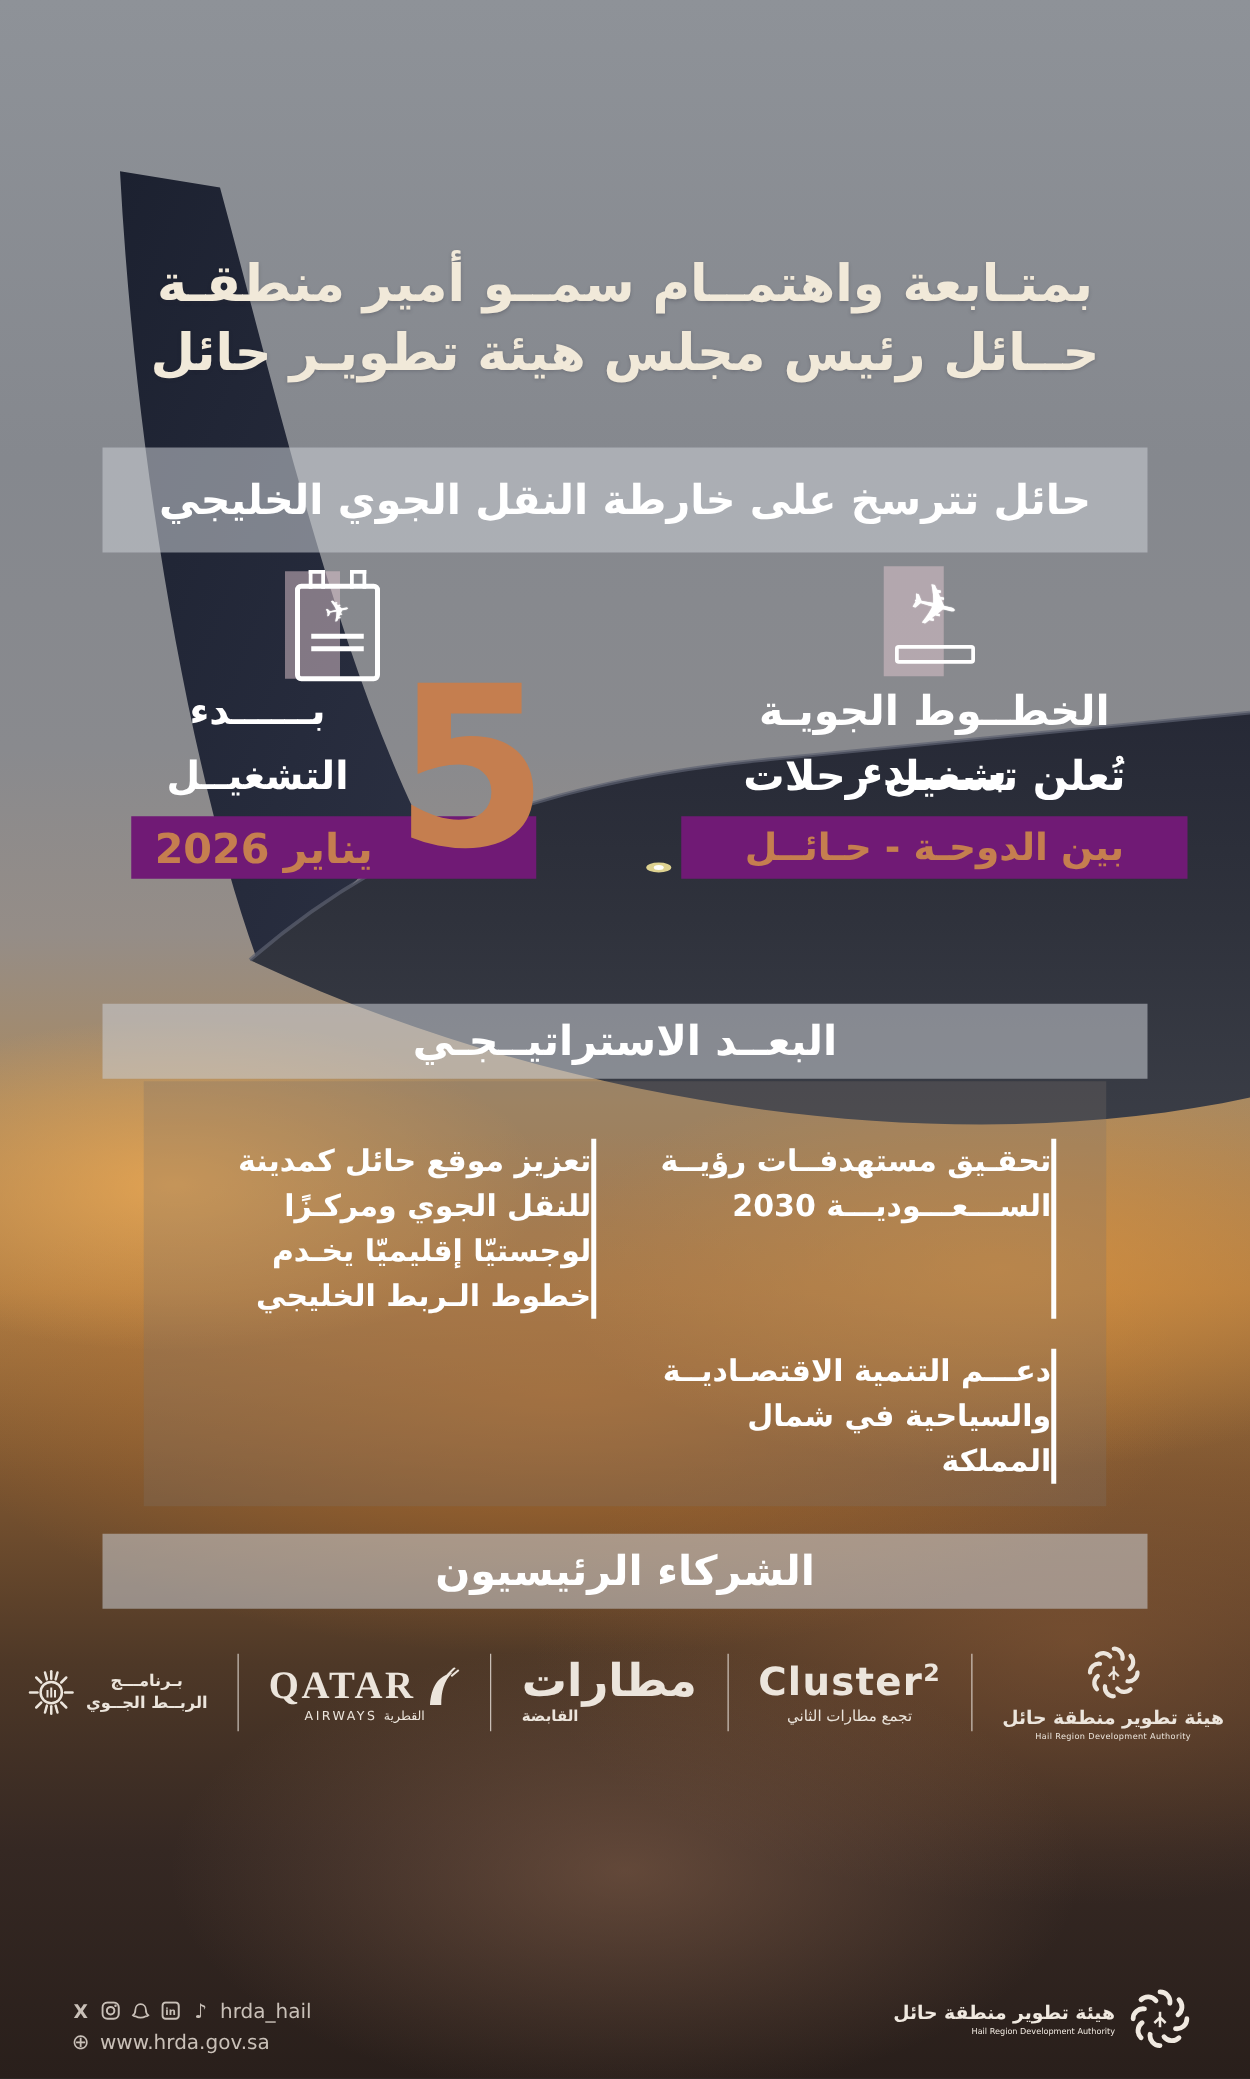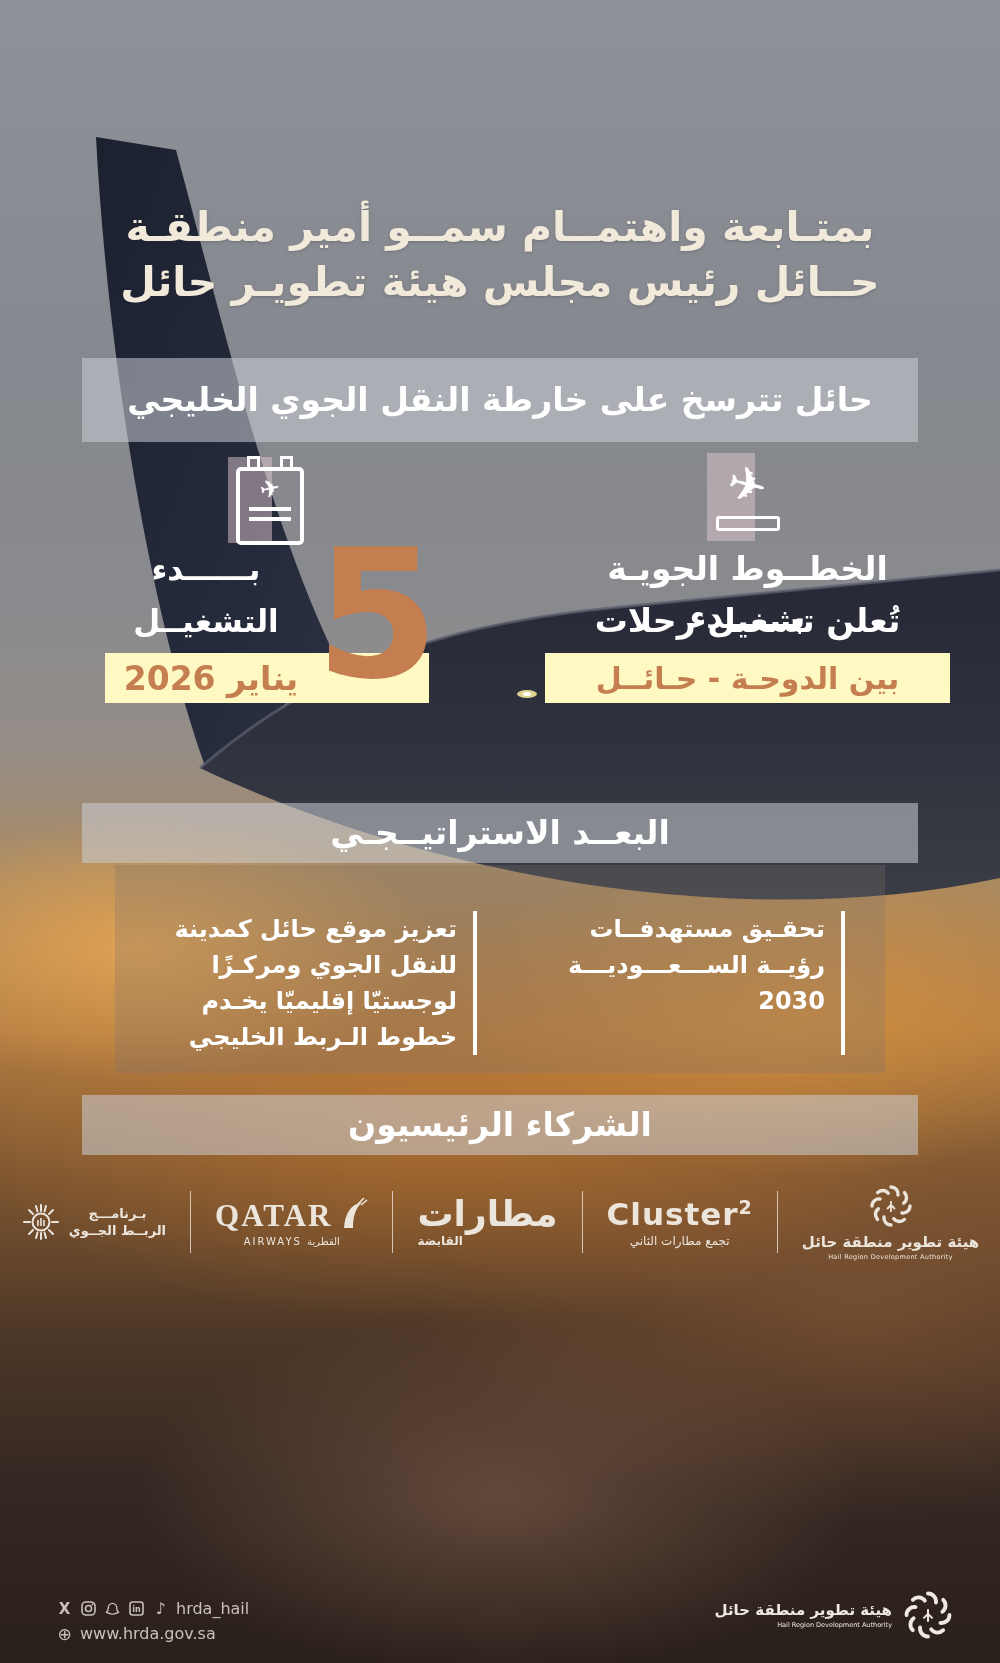--- a/index.html
+++ b/index.html
@@ -37,39 +37,39 @@
   .cal .tab{position:absolute;top:-15px;width:7px;height:12px;border:3px solid #fff;border-bottom:none;background:transparent;}
   .cal .tab.t1{right:7px;}
   .cal .tab.t2{left:7px;}
   .cal .plane-glyph{color:#fff;font-size:24px;line-height:1;margin-top:6px;transform:rotate(-12deg);text-shadow:0 0 1px #fff;}
   .cal .line{width:42px;height:4px;background:#fff;margin-top:6px;}
   
   .announce{height:170px;}
   .a-col{position:relative;height:170px;}
   .a-line1{position:absolute;top:0;right:0;left:0;text-align:center;color:#fff;font-weight:700;font-size:33px;line-height:48px;}
   .a-line2{position:absolute;top:52px;right:0;left:0;text-align:center;color:#fff;font-weight:700;font-size:33px;line-height:48px;}
-  .white-box{position:absolute;top:108px;height:50px;background:#fef9c3;display:flex;align-items:center;justify-content:center;color:#c57e4f;font-weight:700;}
+  .white-box{position:absolute;top:108px;height:50px;background:#701a75;display:flex;align-items:center;justify-content:center;color:#c57e4f;font-weight:700;}
   .route-box{right:0;left:0;font-size:30px;}
   .start-l1{position:absolute;top:0;right:128px;left:0;text-align:center;color:#fff;font-weight:700;font-size:31px;line-height:48px;}
   .start-l2{position:absolute;top:52px;right:128px;left:0;text-align:center;color:#fff;font-weight:700;font-size:31px;line-height:48px;}
   .date-box{right:6px;left:0;padding-right:112px;box-sizing:border-box;font-size:33px;}
   .digit5{position:absolute;top:-8px;right:-4px;z-index:2;color:#c57e4f;font-size:178px;line-height:.88;font-weight:700;}
   
   .strategic-banner{margin-top:88px;}
   .panel{width:770px;margin:2px auto 0;background:rgba(126,114,108,.28);padding:46px 40px 18px;box-sizing:border-box;}
   .bullets{display:grid;grid-template-columns:322px 322px;justify-content:space-between;row-gap:24px;}
-  .bullet{border-right:4px solid #fff;padding-right:16px;color:#fff;font-weight:700;font-size:24px;line-height:36px;text-align:right;}
+  .bullet{border-right:4px solid #fff;padding-right:0;color:#fff;font-weight:700;font-size:24px;line-height:36px;text-align:right;}
   
   .partners-banner{margin-top:22px;height:62px;line-height:62px;font-size:33px;}
   .logos{margin-top:28px;display:flex;direction:ltr;justify-content:center;align-items:center;gap:24px;color:#ece5dc;}
   .pdiv{width:1px;height:62px;background:rgba(240,235,230,.75);}
   .logo{display:flex;flex-direction:column;align-items:center;justify-content:center;text-align:center;}
   .acp{flex-direction:row;gap:8px;}
   .acp-text{font-size:13px;font-weight:700;line-height:17px;direction:rtl;}
-  .qatar-top{display:flex;align-items:flex-start;gap:6px;}
+  .qatar-top{display:flex;align-items:flex-end;gap:6px;}
   .qatar-word{font-family:"Liberation Serif","DejaVu Serif",serif;font-size:31px;font-weight:700;letter-spacing:2px;}
   .qatar-sub{font-size:10px;letter-spacing:2px;margin-top:2px;}
   .matarat-word{font-size:36px;font-weight:700;line-height:36px;direction:rtl;}
   .matarat-sub{font-size:12px;font-weight:700;align-self:flex-start;margin-top:2px;}
   .cluster-top{font-size:31px;font-weight:700;letter-spacing:1px;}
   .cluster-top sup{font-size:19px;}
   .cluster-sub{font-size:12px;margin-top:2px;direction:rtl;}
   .hrda-ar{font-size:15px;font-weight:700;margin-top:4px;direction:rtl;}
   .hrda-en{font-size:6.5px;margin-top:2px;letter-spacing:.3px;}
   
@@ -157,20 +157,21 @@
         <div class="white-box date-box">يناير 2026</div>
       </div>
     </div>
 
     <div class="banner mid strategic-banner">البعــد الاستراتيــجـي</div>
 
     <div class="panel">
       <div class="bullets">
         <div class="bullet">تحقـيق مستهدفــات رؤيــة الســـعـــوديـــة 2030</div>
         <div class="bullet">تعزيز موقع حائل كمدينة للنقل الجوي ومركـزًا لوجستيّا إقليميّا يخـدم خطوط الـربط الخليجي</div>
+        <div class="bullet">دعـــم التنمية الاقتصـاديــة والسياحية في شمال المملكة</div>
       </div>
     </div>
 
     <div class="banner mid partners-banner">الشركاء الرئيسيون</div>
 
     <div class="logos">
 
       <div class="logo acp">
         <svg width="40" height="40" viewBox="-20 -20 40 40">
           <g stroke="#ece5dc" stroke-width="2" stroke-linecap="round">

